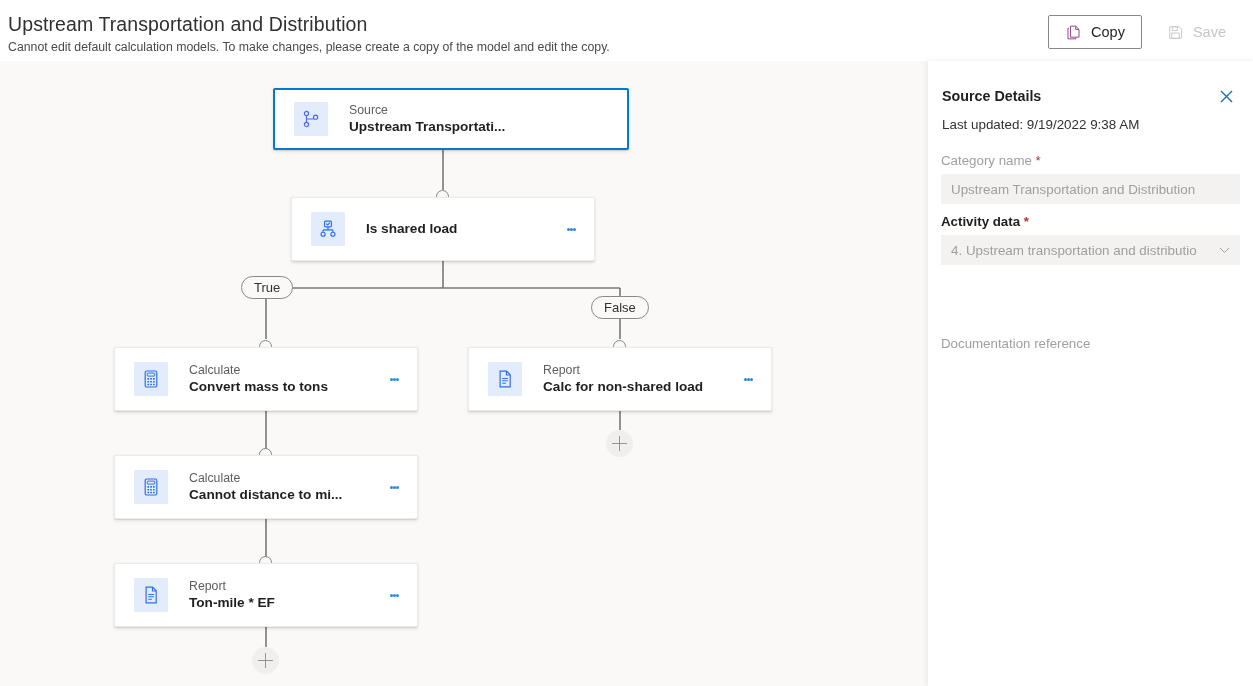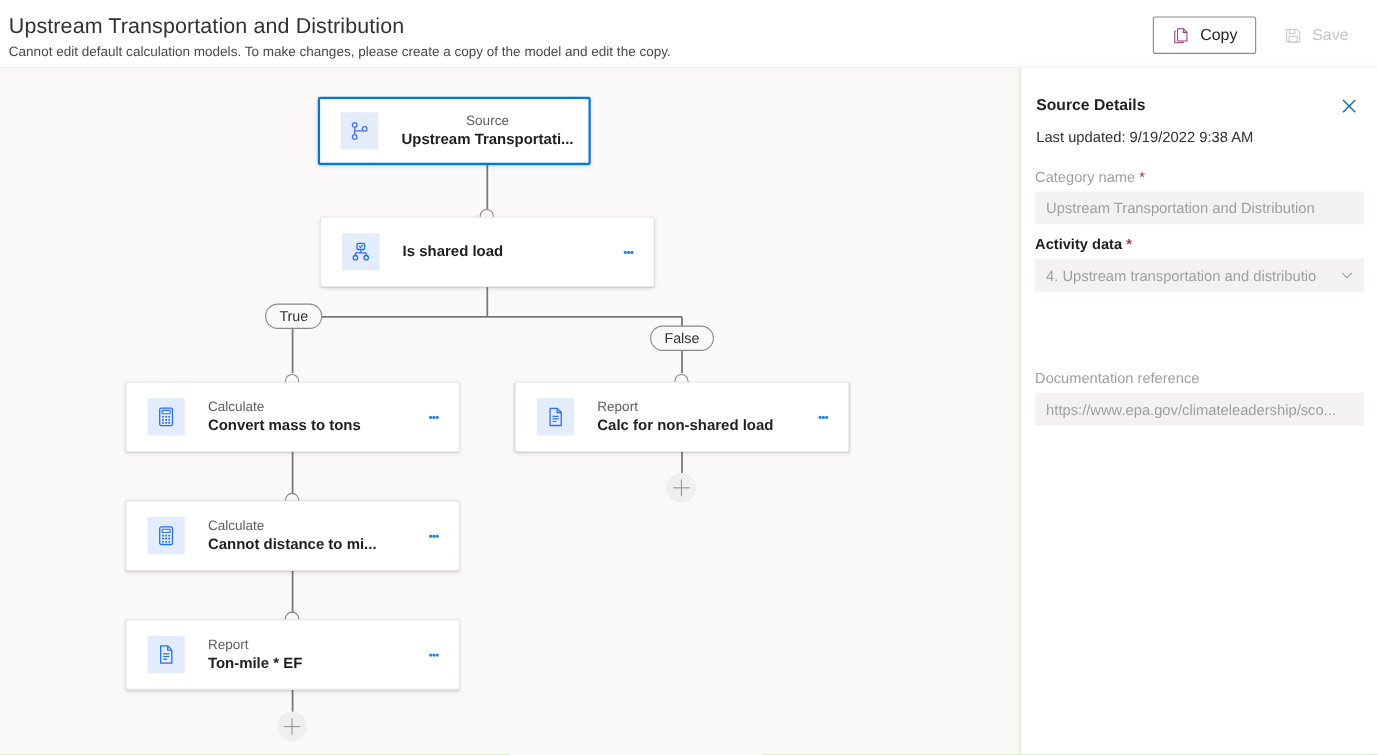--- a/index.html
+++ b/index.html
@@ -330,21 +330,21 @@
         <path d="M266,350 L266,389"></path>
 
         <path d="M266,458 L266,497"></path>
 
         <path d="M266,566 L266,586"></path>
 
         <path d="M620,350 L620,369"></path>
       </g>
     </svg>
 
-    <div class="node selected" style="left:289px; top:27px; width:248px; height:62px;text-align:center;">
+    <div class="node selected" style="left:273px; top:27px; width:356px; height:62px;">
       <div class="node-icon">
         <svg width="20" height="20" viewBox="0 0 22 22">
           <circle cx="6" cy="5" r="2.3" fill="none" stroke="#4f6bed" stroke-width="1.3"></circle>
           <circle cx="6" cy="17" r="2.3" fill="none" stroke="#4f6bed" stroke-width="1.3"></circle>
           <circle cx="16" cy="9" r="2.3" fill="none" stroke="#4f6bed" stroke-width="1.3"></circle>
           <path d="M6 7.4 V14.7 M6 11 H13.8" fill="none" stroke="#4f6bed" stroke-width="1.3"></path>
         </svg>
       </div>
       <div class="node-text">
         <div class="node-type">Source</div>
@@ -514,17 +514,16 @@
           <svg width="13" height="13" viewBox="0 0 16 16">
             <path d="M2.5 5.5 L8 11 L13.5 5.5" fill="none" stroke="#a19f9d" stroke-width="1.2"></path>
           </svg>
         </span>
       </div>
     </div>
 
 
     <div class="field" style="top:273px;">
       <div class="field-label disabled">Documentation reference</div>
-      <div class="field-input">https://www.epa.gov/climateleadership/sco...</div>
     </div>
   </div>
 
 </div>
 
 </body></html>

